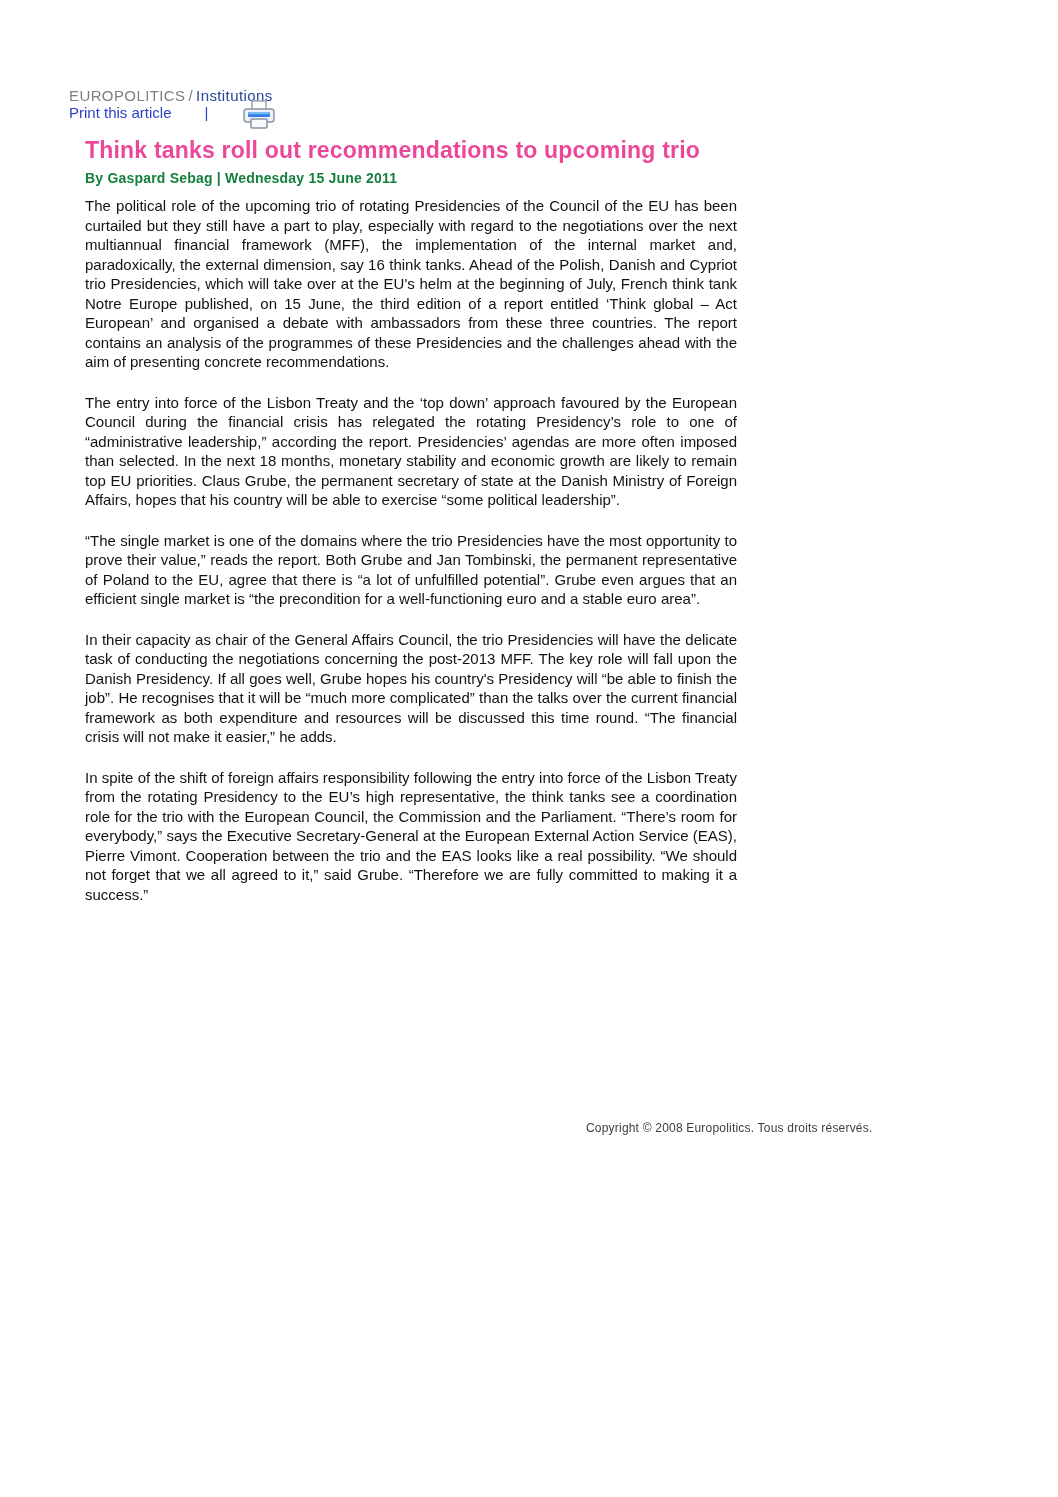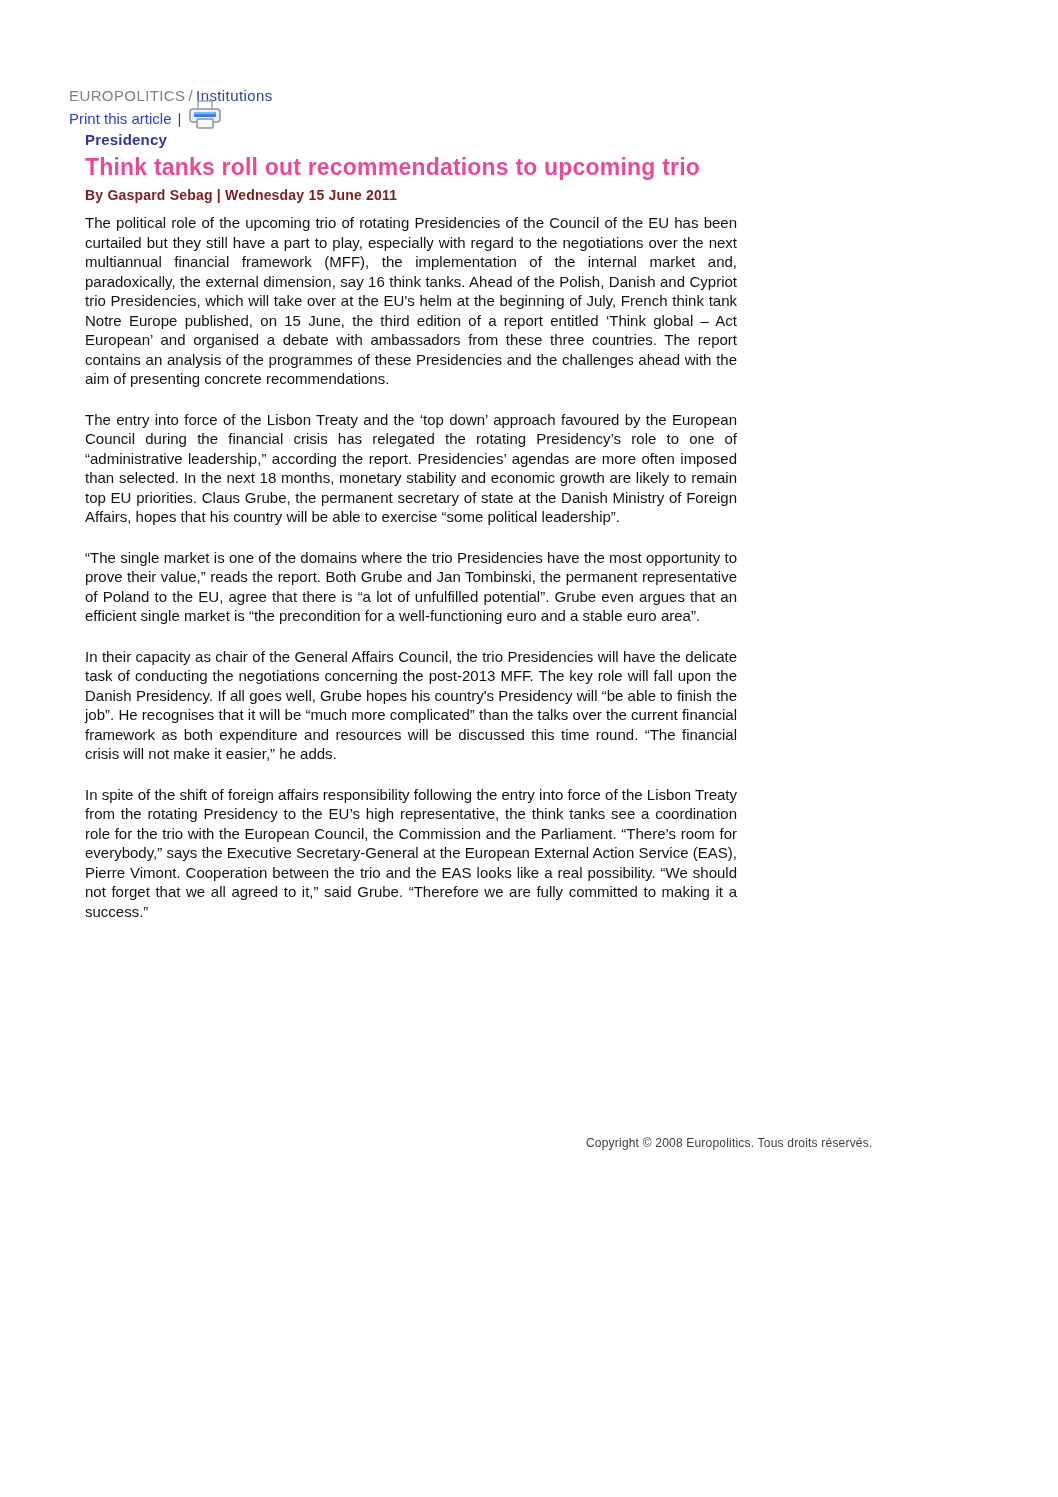--- a/index.html
+++ b/index.html
@@ -13,44 +13,44 @@
   .page-header {
     position: absolute; left: 69px; top: 87px; width: 827px;
     display: flex; justify-content: space-between; align-items: flex-start;
     font-size: 15px;
     flex-direction: column;
   }
   .breadcrumb { color: #7f7f7f; letter-spacing: 0.4px; white-space: nowrap; }
   .breadcrumb .sep { color: #7f7f7f; padding: 0 3px; }
   .breadcrumb .section { color: #26469b; text-decoration: none; cursor: pointer; }
 
-  .print-area { display: flex; align-items: center; white-space: nowrap; }
+  .print-area { display: flex; white-space: nowrap; gap: 27px; }
   .print-link { color: #2a3fc9; text-decoration: none; cursor: pointer; font-size: 15px; }
   .print-sep { color: #2a3fc9; padding: 0 7px 0 6px; }
   .printer-icon { display: inline-block; margin-top: -4px; cursor: pointer; }
 
   
   .article { position: absolute; left: 85px; top: 131px; width: 652px; }
   .kicker { color: #333399; font-weight: 700; font-size: 15px; letter-spacing: 0.2px; }
   .title {
     margin: 4px 0 0 0; color: #ec4899; font-weight: 700;
     font-size: 23px; line-height: 31px; text-align: justify; letter-spacing: 0.2px;
   }
-  .byline { margin-top: 4px; color: #7f1d1d; font-weight: 700; font-size: 14px; letter-spacing: 0.2px; }
+  .byline { margin-top: 4px; color: #15803d; font-weight: 700; font-size: 14px; letter-spacing: 0.2px; }
 
   .body-text p {
     margin: 21px 0 0 0; color: #121212;
     font-size: 15px; line-height: 19.5px; text-align: justify;
   }
   .body-text p.first { margin-top: 10px; }
 
   
   .copyright {
     position: absolute; left: 586px; top: 1121px;
-    font-size: 12px; color: #3d3d3d; letter-spacing: 0.2px; margin-top: 15px;
+    font-size: 12px; color: #3d3d3d; letter-spacing: 0.2px;
   }
 </style>
 </head>
 <body>
 
 <div class="page-header">
   <div class="breadcrumb">
     <span>EUROPOLITICS</span><span class="sep">/</span><span class="section">Institutions</span>
   </div>
   <div class="print-area">
@@ -62,21 +62,20 @@
         <rect x="2" y="9" width="30" height="13" rx="3" fill="#eef1f5" stroke="#8a94a8" stroke-width="1.5"></rect>
         <rect x="6" y="12" width="22" height="5" rx="1" fill="#2f7de8"></rect>
         <rect x="6" y="12" width="22" height="2.2" rx="1" fill="#7db6f5"></rect>
         <rect x="9" y="19" width="16" height="9" rx="1" fill="#f7f9fb" stroke="#8a94a8" stroke-width="1.5"></rect>
       </svg>
     </span>
   </div>
 </div>
 
 <div class="article">
-  <div class="kicker">Presidency</div>
   <h1 class="title">Think tanks roll out recommendations to upcoming trio</h1>
   <div class="byline">By Gaspard Sebag | Wednesday 15 June 2011</div>
   <div class="body-text">
     <p class="first">The political role of the upcoming trio of rotating Presidencies of the Council of the EU has been curtailed but they still have a part to play, especially with regard to the negotiations over the next multiannual financial framework (MFF), the implementation of the internal market and, paradoxically, the external dimension, say 16 think tanks. Ahead of the Polish, Danish and Cypriot trio Presidencies, which will take over at the EU's helm at the beginning of July, French think tank Notre Europe published, on 15 June, the third edition of a report entitled ‘Think global – Act European’ and organised a debate with ambassadors from these three countries. The report contains an analysis of the programmes of these Presidencies and the challenges ahead with the aim of presenting concrete recommendations.</p>
     <p>The entry into force of the Lisbon Treaty and the ‘top down’ approach favoured by the European Council during the financial crisis has relegated the rotating Presidency’s role to one of “administrative leadership,” according the report. Presidencies’ agendas are more often imposed than selected. In the next 18 months, monetary stability and economic growth are likely to remain top EU priorities. Claus Grube, the permanent secretary of state at the Danish Ministry of Foreign Affairs, hopes that his country will be able to exercise “some political leadership”.</p>
     <p>“The single market is one of the domains where the trio Presidencies have the most opportunity to prove their value,” reads the report. Both Grube and Jan Tombinski, the permanent representative of Poland to the EU, agree that there is “a lot of unfulfilled potential”. Grube even argues that an efficient single market is “the precondition for a well-functioning euro and a stable euro area”.</p>
     <p>In their capacity as chair of the General Affairs Council, the trio Presidencies will have the delicate task of conducting the negotiations concerning the post-2013 MFF. The key role will fall upon the Danish Presidency. If all goes well, Grube hopes his country's Presidency will “be able to finish the job”. He recognises that it will be “much more complicated” than the talks over the current financial framework as both expenditure and resources will be discussed this time round. “The financial crisis will not make it easier,” he adds.</p>
     <p>In spite of the shift of foreign affairs responsibility following the entry into force of the Lisbon Treaty from the rotating Presidency to the EU’s high representative, the think tanks see a coordination role for the trio with the European Council, the Commission and the Parliament. “There’s room for everybody,” says the Executive Secretary-General at the European External Action Service (EAS), Pierre Vimont. Cooperation between the trio and the EAS looks like a real possibility. “We should not forget that we all agreed to it,” said Grube. “Therefore we are fully committed to making it a success.”</p>
   </div>
 </div>

